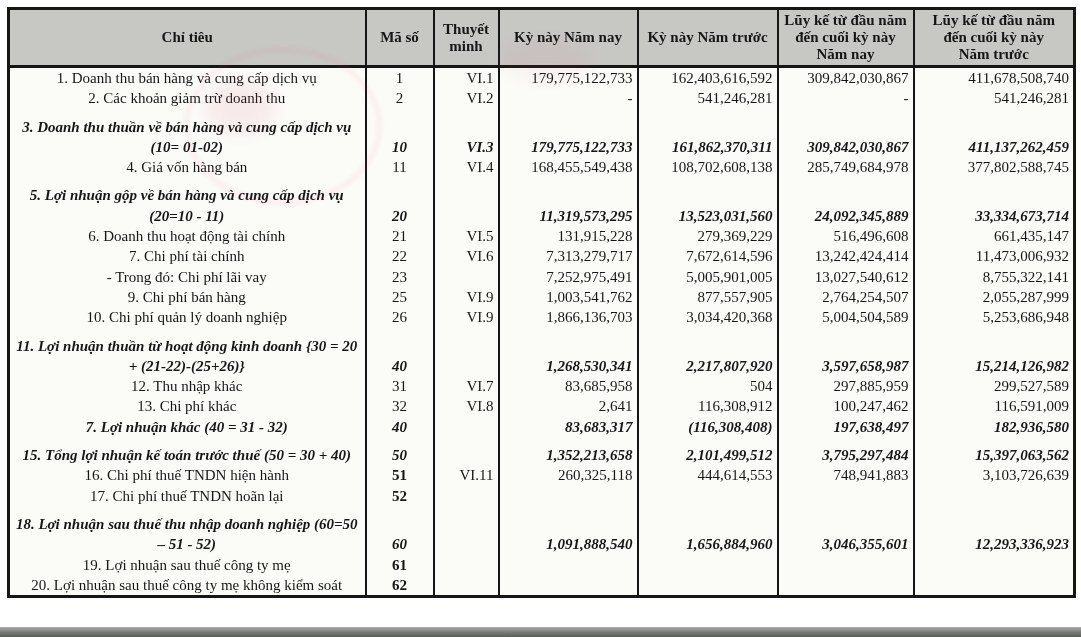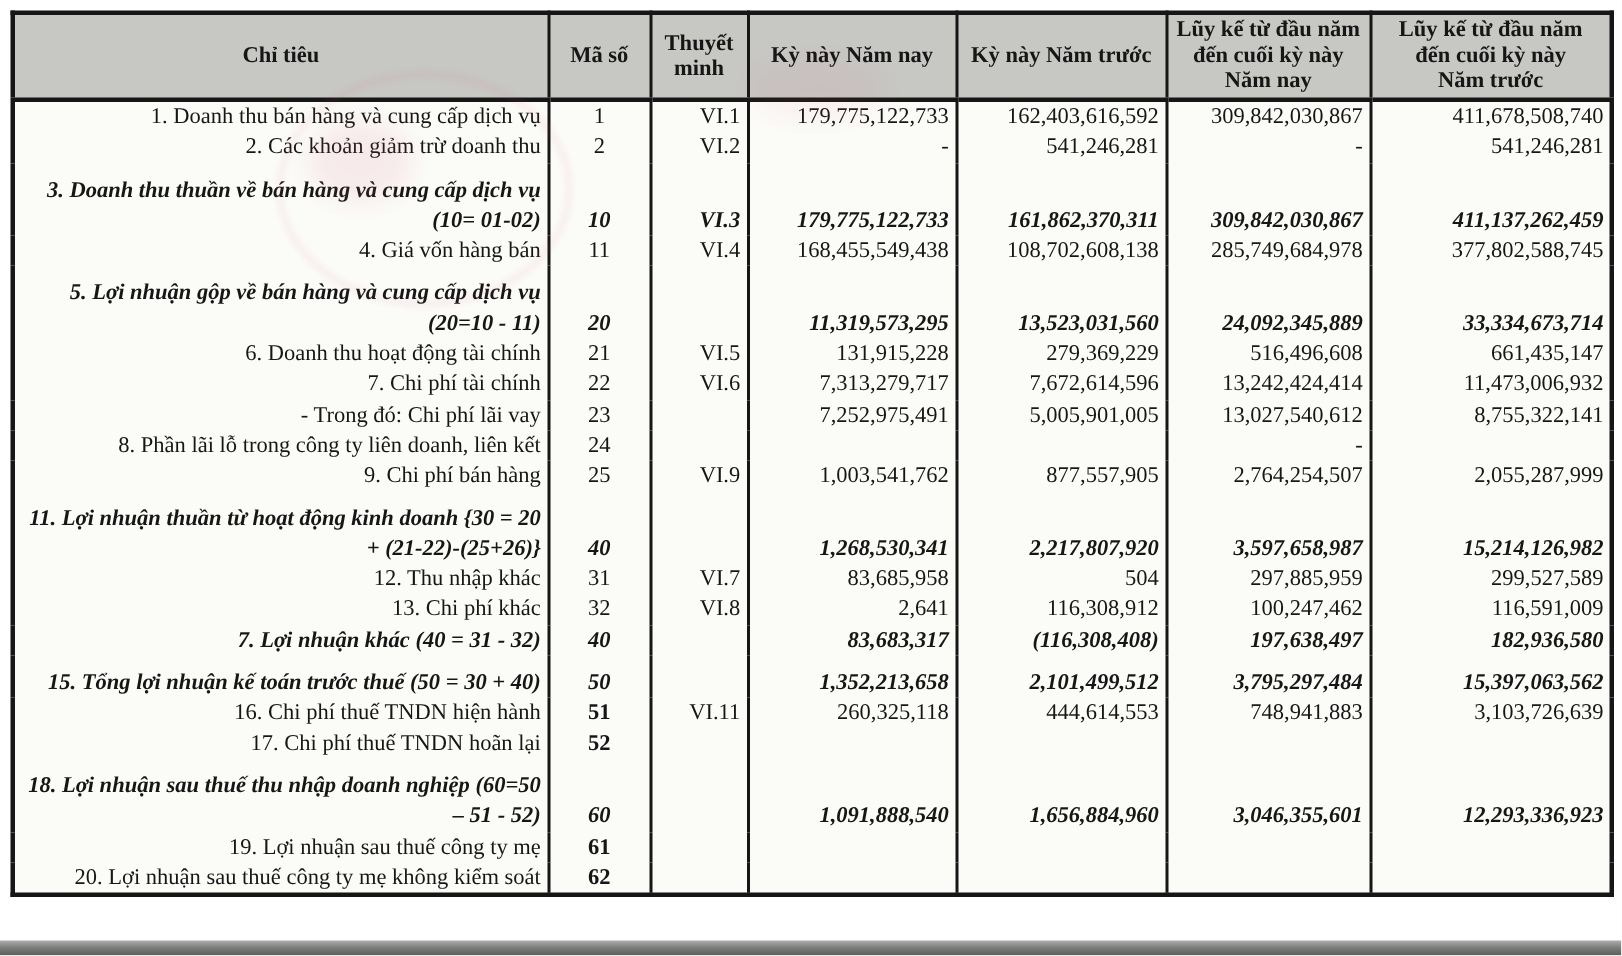--- a/index.html
+++ b/index.html
@@ -28,21 +28,21 @@
     font-weight:bold;font-size:15px;line-height:17px;
     text-align:center;vertical-align:middle;
     white-space:pre-line;padding:2px 1px;height:49px;
   }
   td{
     border-left:2px solid var(--border-dark);
     border-right:2px solid var(--border-dark);
     font-size:15px;line-height:20.3px;
     vertical-align:bottom;padding:0 4px 0 4px;
   }
-  td.label{text-align:right;padding-left:3px;}
+  td.label{text-align:center;padding-left:3px;}
   td.code{text-align:center;}
   td.note{text-align:right;}
   td.num{text-align:right;}
   tr.b td{font-weight:bold;font-style:italic;}
   tr.i td{}
   tr.g td{padding-top:8px;}
   td.cb{font-weight:bold;}
   
   .stamp{
     position:absolute;border-radius:50%;pointer-events:none;
@@ -156,37 +156,37 @@
         <tr class="i">
           <td class="label">- Trong đó: Chi phí lãi vay</td>
           <td class="code">23</td>
           <td class="note"></td>
           <td class="num">7,252,975,491</td>
           <td class="num">5,005,901,005</td>
           <td class="num">13,027,540,612</td>
           <td class="num">8,755,322,141</td>
         </tr>
         <tr>
-          <td class="label">8. Phần lãi lỗ trong công ty liên doanh, liên kết</td>
-          <td class="code">24</td>
-          <td class="note"></td>
-          <td class="num"></td>
-          <td class="num"></td>
-          <td class="num">-</td>
-          <td class="num"></td>
-        </tr>
-        <tr>
           <td class="label">9. Chi phí bán hàng</td>
           <td class="code">25</td>
           <td class="note">VI.9</td>
           <td class="num">1,003,541,762</td>
           <td class="num">877,557,905</td>
           <td class="num">2,764,254,507</td>
           <td class="num">2,055,287,999</td>
         </tr>
+        <tr>
+          <td class="label">10. Chi phí quản lý doanh nghiệp</td>
+          <td class="code">26</td>
+          <td class="note">VI.9</td>
+          <td class="num">1,866,136,703</td>
+          <td class="num">3,034,420,368</td>
+          <td class="num">5,004,504,589</td>
+          <td class="num">5,253,686,948</td>
+        </tr>
         <tr class="b g">
           <td class="label">11. Lợi nhuận thuần từ hoạt động kinh doanh {30 = 20 + (21-22)-(25+26)}</td>
           <td class="code cb">40</td>
           <td class="note"></td>
           <td class="num">1,268,530,341</td>
           <td class="num">2,217,807,920</td>
           <td class="num">3,597,658,987</td>
           <td class="num">15,214,126,982</td>
         </tr>
         <tr>

